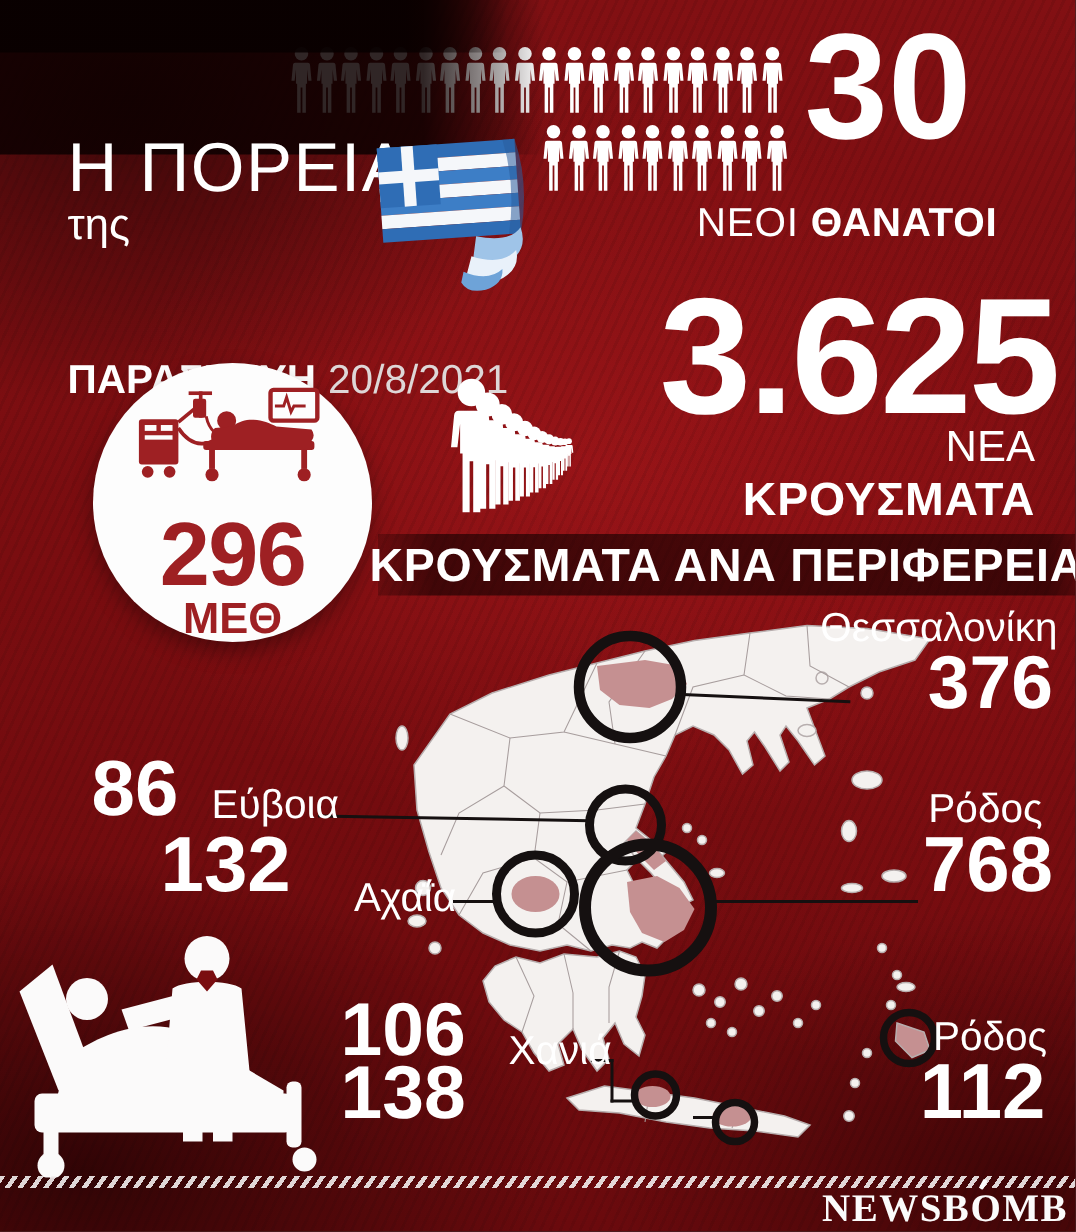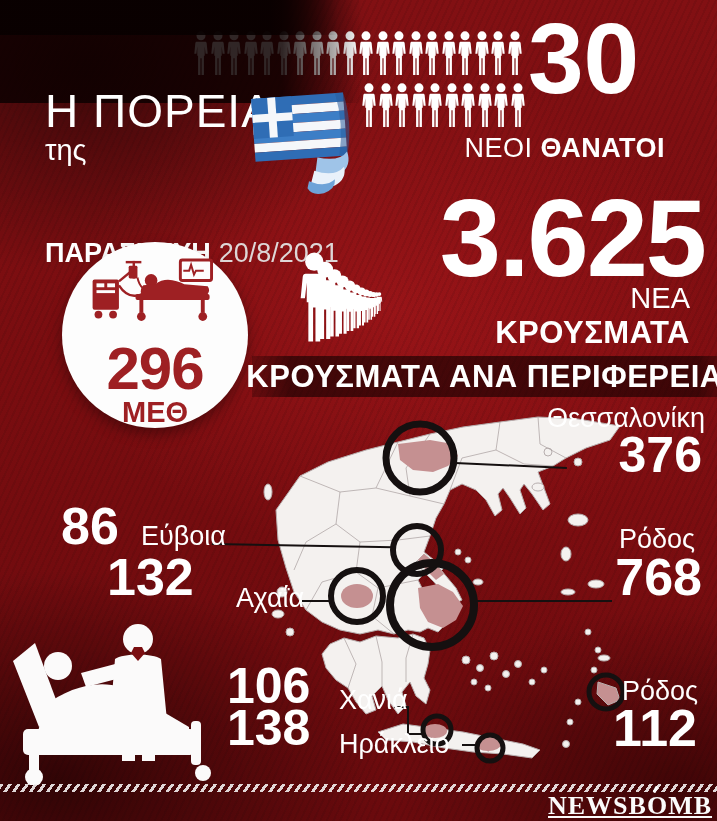--- a/index.html
+++ b/index.html
@@ -35,21 +35,21 @@
   .title-l3 { font-size:41px; font-weight:800; letter-spacing:.5px; margin-top:2px; }
   .date-row { left:45px; top:193px; font-size:27px; white-space:nowrap;margin-top:45px; }
   .date-row strong { font-weight:800; }
   .date-row span  { font-weight:400; color:#ded7d7; margin-left:8px; }
 
   
   .icon-row { display:flex; }
   .icon-row svg.person { width:16px; height:54px; margin-right:.5px; flex:0 0 auto; }
   #deaths-row1 { left:193px; top:27px; }
   #deaths-row2 { left:361px; top:79px; }
-  .deaths-value { left:528px; top:6px; width:128px; text-align:left;
+  .deaths-value { left:528px; top:6px; width:128px; text-align:center;
     font-size:100px; font-weight:800; line-height:1.05; }
   .deaths-label { left:400px; top:133px; width:265px; text-align:right;
     font-size:27px; letter-spacing:.5px; white-space:nowrap; }
   .deaths-label b { font-weight:800; }
 
   
   .cases-value { left:348px; top:183px; width:357px; text-align:right;
     font-size:110px; font-weight:800; line-height:1; letter-spacing:-2px; }
   .cases-label { left:450px; top:284px; width:240px; text-align:right; line-height:1; }
   .cases-label .l1 { font-size:29px; font-weight:400; }
@@ -97,21 +97,21 @@
   #line-chan2  { left:407px; top:706px; width:1.6px; height:29px; }
   #line-chan3  { left:407px; top:733px; width:17px; }
   #line-irakl  { left:462px; top:744px; width:16px; }
 
   
   #doctor-bed { left:5px; top:613px; width:225px; height:172px; }
   .divider { left:0; top:784px; width:717px; height:8px;
     background:repeating-linear-gradient(125deg, #f2eeee 0 3px, rgba(0,0,0,0) 3px 7px); opacity:.9; }
   .logo { left:548px; top:791px; width:152px; text-align:right;
     font-family:"Liberation Serif", serif; font-weight:900; font-size:26px;
-    letter-spacing:1px; color:#fbfbfb;text-decoration:underline; }
+    letter-spacing:1px; color:#fbfbfb; }
   .logo .fuse { position:absolute; right:43px; top:-5px; width:3px; height:7px;
     background:#fbfbfb; transform:rotate(28deg); border-radius:1px; }
 </style>
 </head>
 <body>
 
 <div id="page">
 
   <svg width="0" height="0" style="position:absolute">
     <defs>
@@ -412,21 +412,20 @@
   <div class="abs rg-value tr" id="thess-value">376</div>
   <div class="abs rg-name tr" id="attiki-name">Ρόδος</div>
   <div class="abs rg-value tr" id="attiki-value">768</div>
   <div class="abs rg-value" id="evia-value">86</div>
   <div class="abs rg-name" id="evia-name">Εύβοια</div>
   <div class="abs rg-value" id="achaia-value">132</div>
   <div class="abs rg-name" id="achaia-name">Αχαΐα</div>
   <div class="abs rg-value" id="chania-value">106</div>
   <div class="abs rg-name" id="chania-name">Χανιά</div>
   <div class="abs rg-value" id="irakleio-value">138</div>
-  <div class="abs rg-name" id="irakleio-name">Ηράκλειο</div>
   <div class="abs rg-name" id="rodos-name">Ρόδος</div>
   <div class="abs rg-value tr" id="rodos-value">112</div>
 
   <svg class="abs" id="doctor-bed" viewBox="0 0 225 172">
     <g fill="#fbfafa">
       <polygon points="8,48 30,30 56,100 34,114"></polygon>
       <circle cx="53" cy="53" r="14"></circle>
       <path d="M40 92 C62 76 90 66 116 74 L184 114 L184 130 L30 130 Z"></path>
       <rect x="18" y="116" width="172" height="26" rx="5"></rect>
       <rect x="24" y="140" width="10" height="20"></rect>

